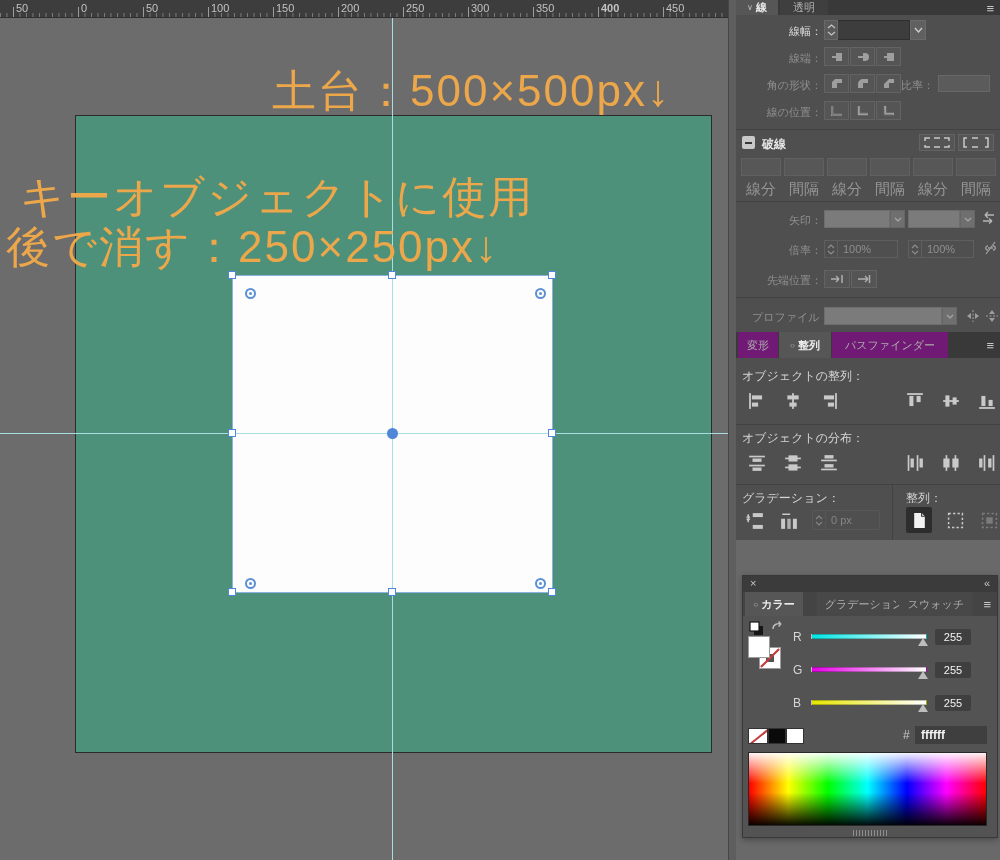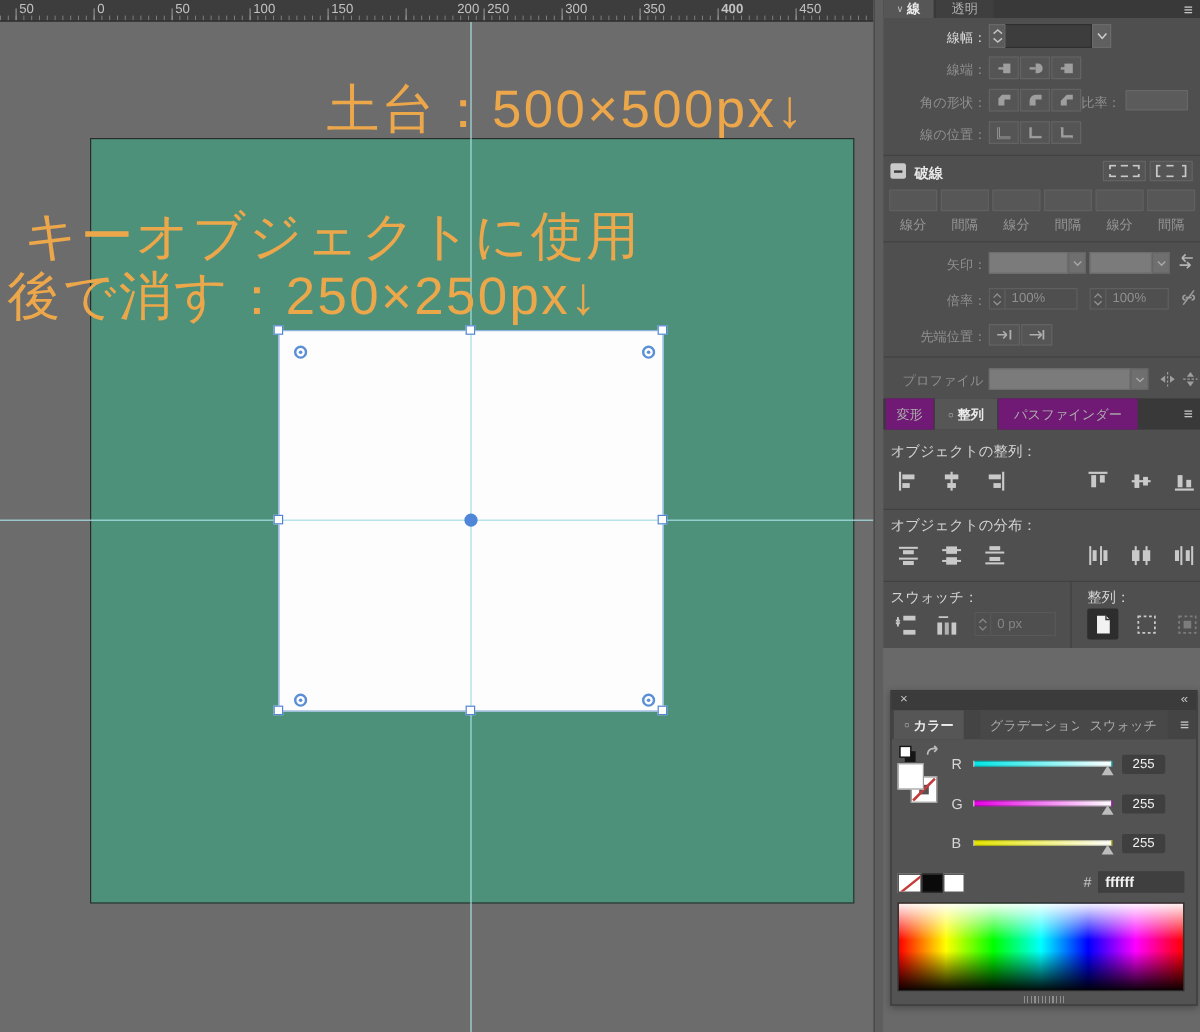--- a/index.html
+++ b/index.html
@@ -68,21 +68,21 @@
 
   .stepper-dim { position:absolute; height:18px; border:1px solid #5F5F5F; display:flex; align-items:center;
     color:#8F8F8F; font-size:11px; }
   .stepper-dim .chev { width:13px; height:100%; border-right:1px solid #5F5F5F; display:flex; align-items:center; justify-content:center; }
 
   .checkbox { position:absolute; width:13px; height:13px; background:#C9C9C9; border-radius:2px;
     display:flex; align-items:center; justify-content:center; }
   .checkbox i { display:block; width:7px; height:2px; background:#393939; }
 
   .dashbox { position:absolute; width:40px; height:18px; background:#575757; border:1px solid #606060; }
-  .dashlbl { position:absolute; width:40px; text-align:center; font-size:11px; color:#969696; }
+  .dashlbl { position:absolute; width:40px; text-align:center; font-size:15px; color:#969696; }
 
   .icon-dim { color:#9E9E9E; } .icon-mid { color:#B5B5B5; }
 
   
   .abtn { position:absolute; width:26px; height:26px; display:flex; align-items:center; justify-content:center; color:#C9C9C9; }
   .abtn.pressed { background:#2D2D2D; border-radius:2px; color:#F2F2F2; }
   .abtn.disabled { color:#7C7C7C; }
   .alabel { position:absolute; font-size:12px; color:#D4D4D4; }
   .vsep { position:absolute; width:1px; background:#424242; }
 
@@ -125,21 +125,21 @@
 </head>
 <body>
 
 <div class="canvas">
   <div class="ruler" id="ruler">
       <span style="left: 16px;">50</span>
       <span style="left: 81px;">0</span>
       <span style="left: 146px;">50</span>
       <span style="left: 211px;">100</span>
       <span style="left: 276px;">150</span>
-      <span style="left: 341px; margin-left: 40px;">200</span>
+      <span style="left: 341px;">200</span>
       <span style="left: 406px;">250</span>
       <span style="left: 471px;">300</span>
       <span style="left: 536px;">350</span>
       <span style="left: 601px; font-weight: bold;">400</span>
       <span style="left: 666px;">450</span>
     </div>
 
   <div class="artboard"></div>
   <div class="white-square"></div>
 
@@ -498,21 +498,21 @@
           <rect x="1" y="4" width="3" height="8" fill="currentColor"></rect>
           <rect x="5" y="1" width="1.5" height="14" fill="currentColor"></rect>
           <rect x="9" y="4" width="3" height="8" fill="currentColor"></rect>
           <rect x="13" y="1" width="1.5" height="14" fill="currentColor"></rect>
         </svg>
     </div>
 
     <div class="sep" style="top:152px"></div>
     <div class="vsep" style="left:156px;top:152px;height:56px"></div>
 
-    <div class="alabel" style="left:6px;top:158px">スウォッチ：</div>
+    <div class="alabel" style="left:6px;top:158px">グラデーション：</div>
     <div class="alabel" style="left:170px;top:158px">整列：</div>
 
     <div class="abtn" style="left:6px;top:176px">
       <svg width="18" height="18" viewBox="0 0 16 16">
           <path d="M2 2 V9" stroke="currentColor" stroke-width="1.3"></path>
           <path d="M2 3.5 L3.5 5 M2 3.5 L.5 5 M2 7.5 L3.5 6 M2 7.5 L.5 6" stroke="currentColor" stroke-width="1"></path>
           <rect x="6" y="1" width="9" height="3.5" fill="currentColor"></rect>
           <rect x="6" y="11.5" width="9" height="3.5" fill="currentColor"></rect>
         </svg>
     </div>

